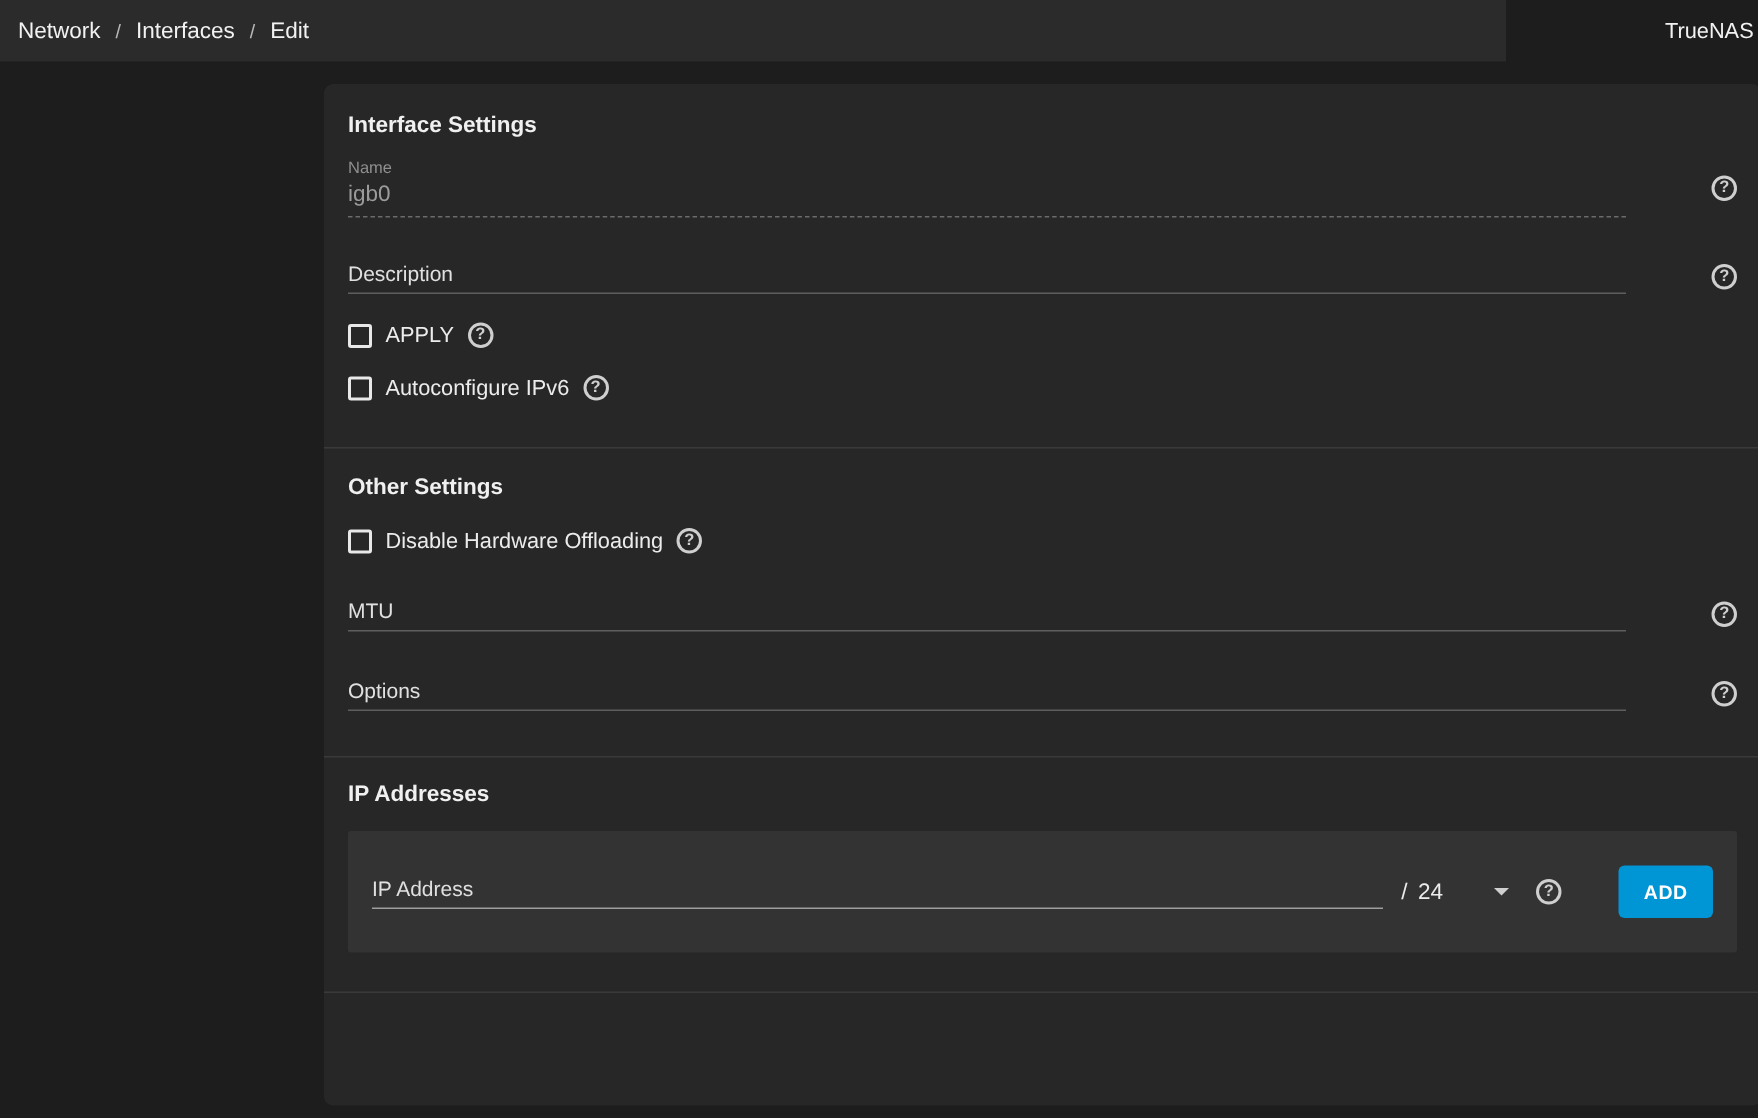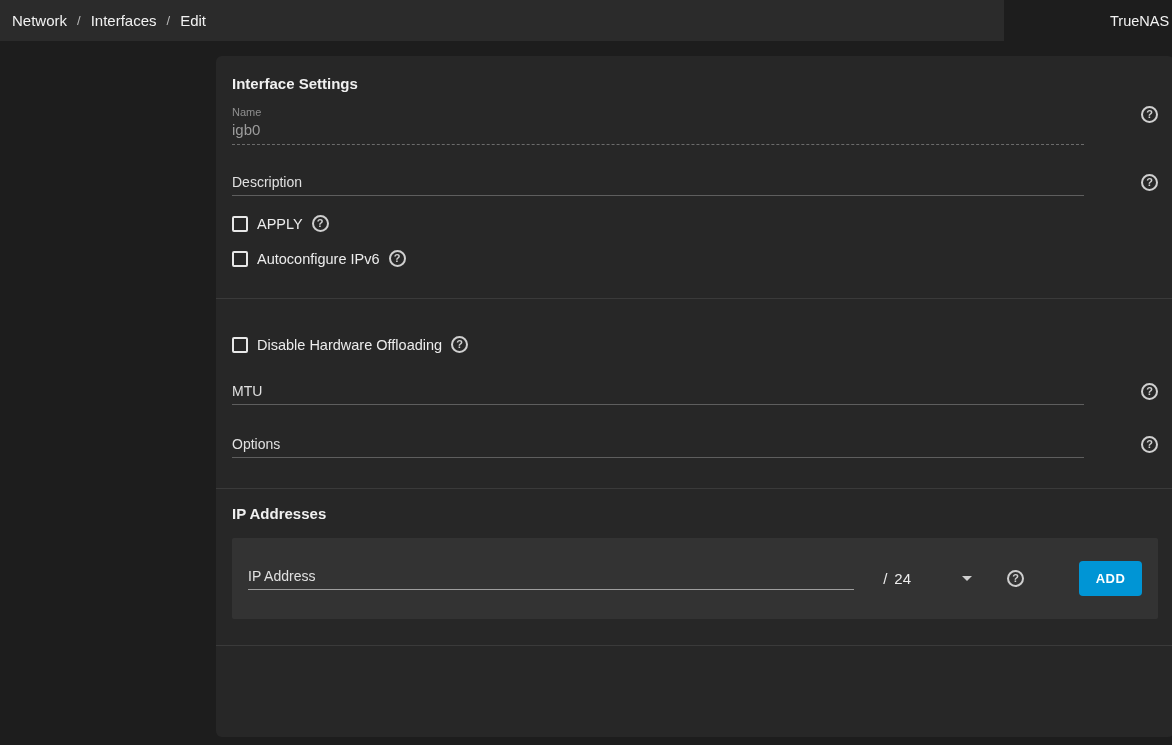--- a/index.html
+++ b/index.html
@@ -36,21 +36,21 @@
   .card {
     position: absolute; left: 216px; top: 56px;
     width: 958px; height: 681px;
     background: #272727;
     border-radius: 6px;
   }
   .sec { padding-left: 16px; padding-right: 16px; border-bottom: 1px solid #3a3a3a; }
   .sec-title { font-size: 15px; font-weight: 700; color: #f0f0f0; line-height: 16px; }
 
   
-  .field-row { display: flex; align-items: flex-start; gap: 43px; }
+  .field-row { display: flex; align-items: center; gap: 43px; }
   .field { flex: 1; border-bottom: 1px solid #5e5e5e; padding-bottom: 5px; }
   .field.disabled { border-bottom-style: dashed; border-bottom-color: #6b6b6b; }
   .field.panel-line { border-bottom-color: #9e9e9e; }
   .tiny-label { font-size: 11px; color: #8f8f8f; line-height: 13px; display: block; }
   .value-text { font-size: 15px; color: #9b9b9b; line-height: 18px; margin-top: 2px; display: block; }
   .field-label { font-size: 14px; color: #e0e0e0; line-height: 16px; display: block; }
 
   .help {
     flex: none;
     width: 17px; height: 17px;
@@ -88,21 +88,20 @@
 
   
   .sec3 { padding-top: 17px; padding-bottom: 26px; }
   .ip-panel {
     margin-top: 16px;
     height: 81px;
     background: #333333;
     border-radius: 2px;
     display: flex; align-items: center;
     padding: 0 16px;
-    gap: 17px;
   }
   .prefix { display: flex; align-items: baseline; margin-left: 12px; }
   .prefix-sep { color: #ececec; font-size: 15px; font-weight: 500; }
   .prefix-value { color: #ececec; font-size: 15px; font-weight: 500; margin-left: 7px; }
   .caret {
     width: 0; height: 0;
     border-left: 5px solid transparent;
     border-right: 5px solid transparent;
     border-top: 5px solid #cfcfcf;
     margin-left: 34px; cursor: pointer;
@@ -162,20 +161,21 @@
     </div>
 
     <div class="autoconf-row check-row">
       <span class="checkbox"></span>
       <span class="check-label">Autoconfigure IPv6</span>
       <span class="help">?</span>
     </div>
   </div>
 
   <div class="sec sec2">
+    <div class="sec-title">Other Settings</div>
 
     <div class="offload-row check-row">
       <span class="checkbox"></span>
       <span class="check-label">Disable Hardware Offloading</span>
       <span class="help">?</span>
     </div>
 
     <div class="mtu-row field-row">
       <div class="field">
         <span class="field-label">MTU</span>

